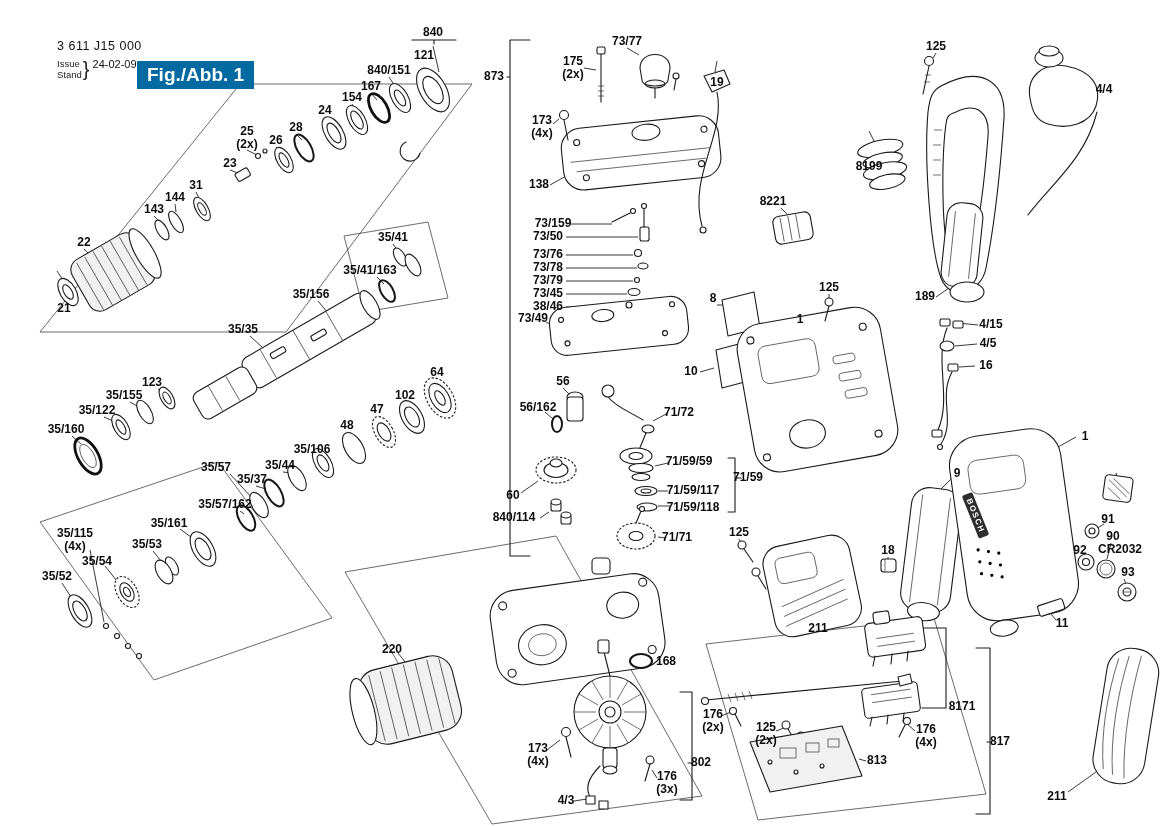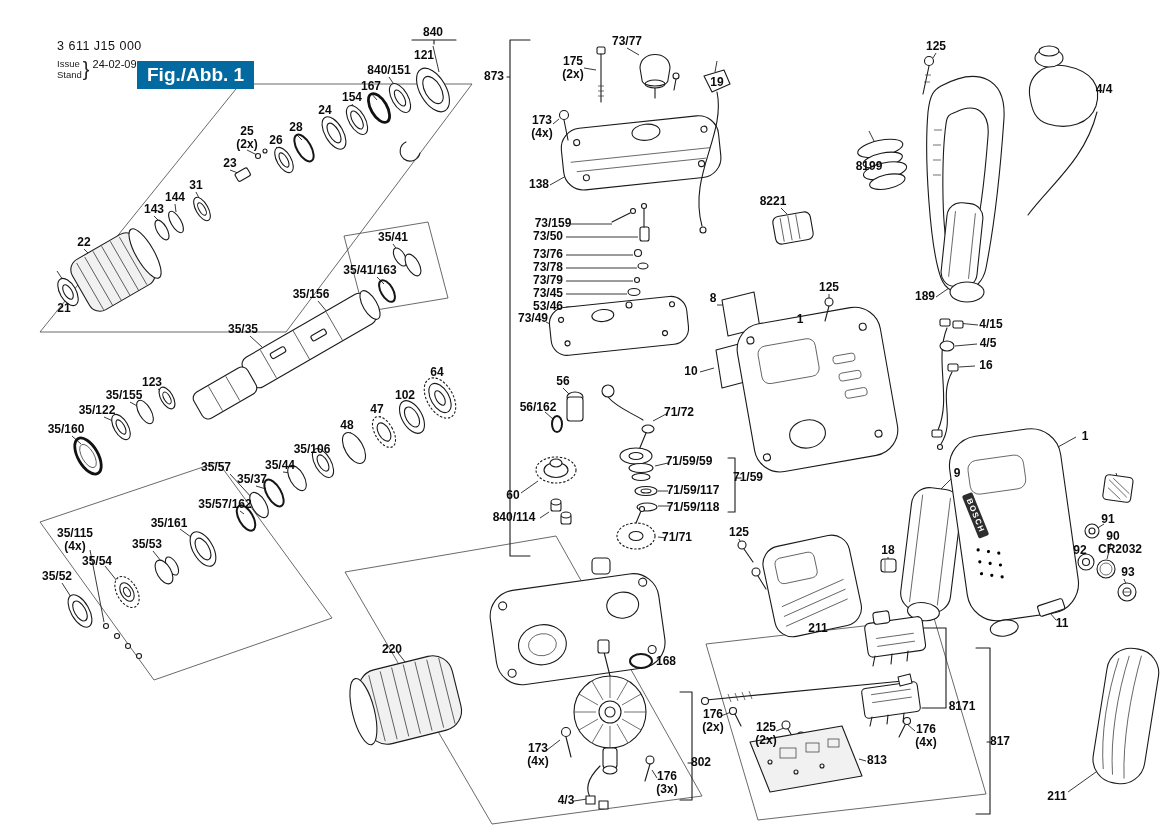--- a/index.html
+++ b/index.html
@@ -469,21 +469,21 @@
       <div class="callout" style="left: 1104px; top: 90px;">4/4</div>
       <div class="callout" style="left: 869px; top: 128px; margin-top: 39px;">8199</div>
       <div class="callout" style="left: 773px; top: 202px;">8221</div>
       <div class="callout" style="left: 925px; top: 297px;">189</div>
       <div class="callout" style="left: 553px; top: 224px;">73/159</div>
       <div class="callout" style="left: 548px; top: 237px;">73/50</div>
       <div class="callout" style="left: 548px; top: 255px;">73/76</div>
       <div class="callout" style="left: 548px; top: 268px;">73/78</div>
       <div class="callout" style="left: 548px; top: 281px;">73/79</div>
       <div class="callout" style="left: 548px; top: 294px;">73/45</div>
-      <div class="callout" style="left: 548px; top: 307px;">53/46</div>
+      <div class="callout" style="left: 548px; top: 307px;">38/46</div>
       <div class="callout" style="left: 533px; top: 319px;">73/49</div>
       <div class="callout" style="left: 393px; top: 238px;">35/41</div>
       <div class="callout" style="left: 370px; top: 271px;">35/41/163</div>
       <div class="callout" style="left: 311px; top: 295px;">35/156</div>
       <div class="callout" style="left: 243px; top: 330px;">35/35</div>
       <div class="callout" style="left: 713px; top: 299px;">8</div>
       <div class="callout" style="left: 800px; top: 320px;">1</div>
       <div class="callout" style="left: 829px; top: 288px;">125</div>
       <div class="callout" style="left: 991px; top: 325px;">4/15</div>
       <div class="callout" style="left: 988px; top: 344px;">4/5</div>

